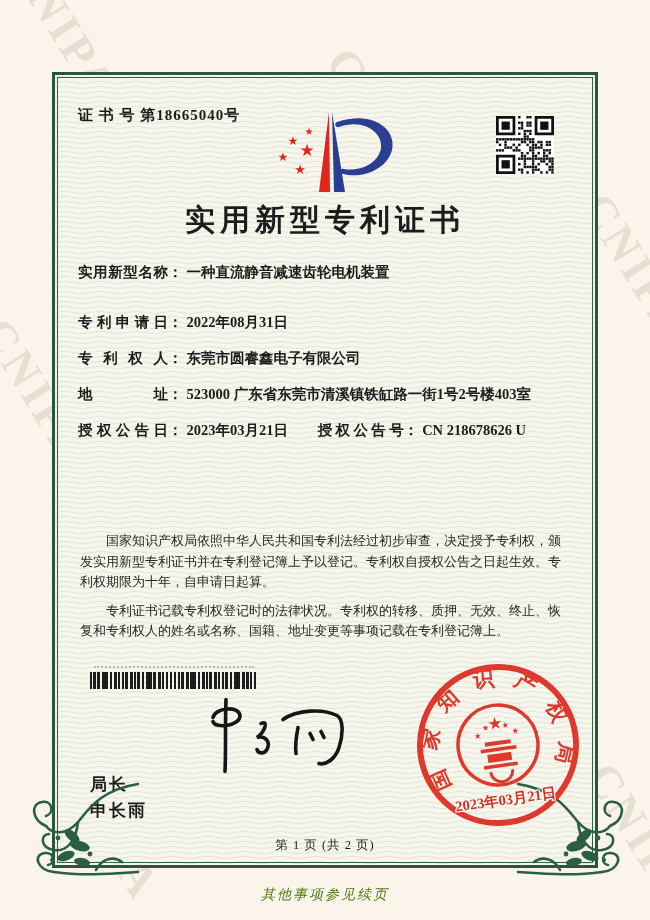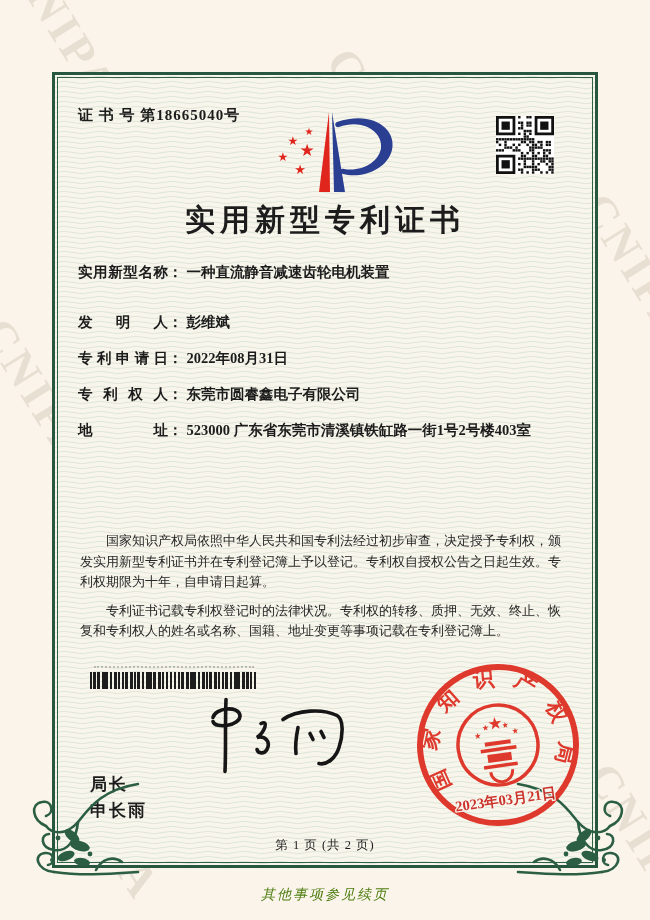--- a/index.html
+++ b/index.html
@@ -306,30 +306,31 @@
     </g>
 </svg>
 
 <div class="title">实用新型专利证书</div>
 
 <div class="fields">
   <div class="field-row gap-after">
     <span class="flabel">实用新型名称</span><span class="colon">：</span><span class="fvalue">一种直流静音减速齿轮电机装置</span>
   </div>
   <div class="field-row">
-    <span class="flabel">发明人</span><span class="colon">：</span><span class="fvalue">彭维斌</span>
-  </div>
-  <div class="field-row">
     <span class="flabel">专利申请日</span><span class="colon">：</span><span class="fvalue">2022年08月31日</span>
   </div>
   <div class="field-row">
     <span class="flabel">专利权人</span><span class="colon">：</span><span class="fvalue">东莞市圆睿鑫电子有限公司</span>
   </div>
   <div class="field-row">
     <span class="flabel">地址</span><span class="colon">：</span><span class="fvalue">523000 广东省东莞市清溪镇铁缸路一街1号2号楼403室</span>
+  </div>
+  <div class="field-row">
+    <span class="flabel">授权公告日</span><span class="colon">：</span><span class="fvalue">2023年03月21日</span>
+    <span class="flabel second">授权公告号</span><span class="colon">：</span><span class="fvalue">CN 218678626 U</span>
   </div>
 </div>
 
 <div class="paras">
   <p>国家知识产权局依照中华人民共和国专利法经过初步审查，决定授予专利权，颁发实用新型专利证书并在专利登记簿上予以登记。专利权自授权公告之日起生效。专利权期限为十年，自申请日起算。</p>
   <p>专利证书记载专利权登记时的法律状况。专利权的转移、质押、无效、终止、恢复和专利权人的姓名或名称、国籍、地址变更等事项记载在专利登记簿上。</p>
 </div>
 
 <div class="microline"></div>
 <div class="barcode"></div>

